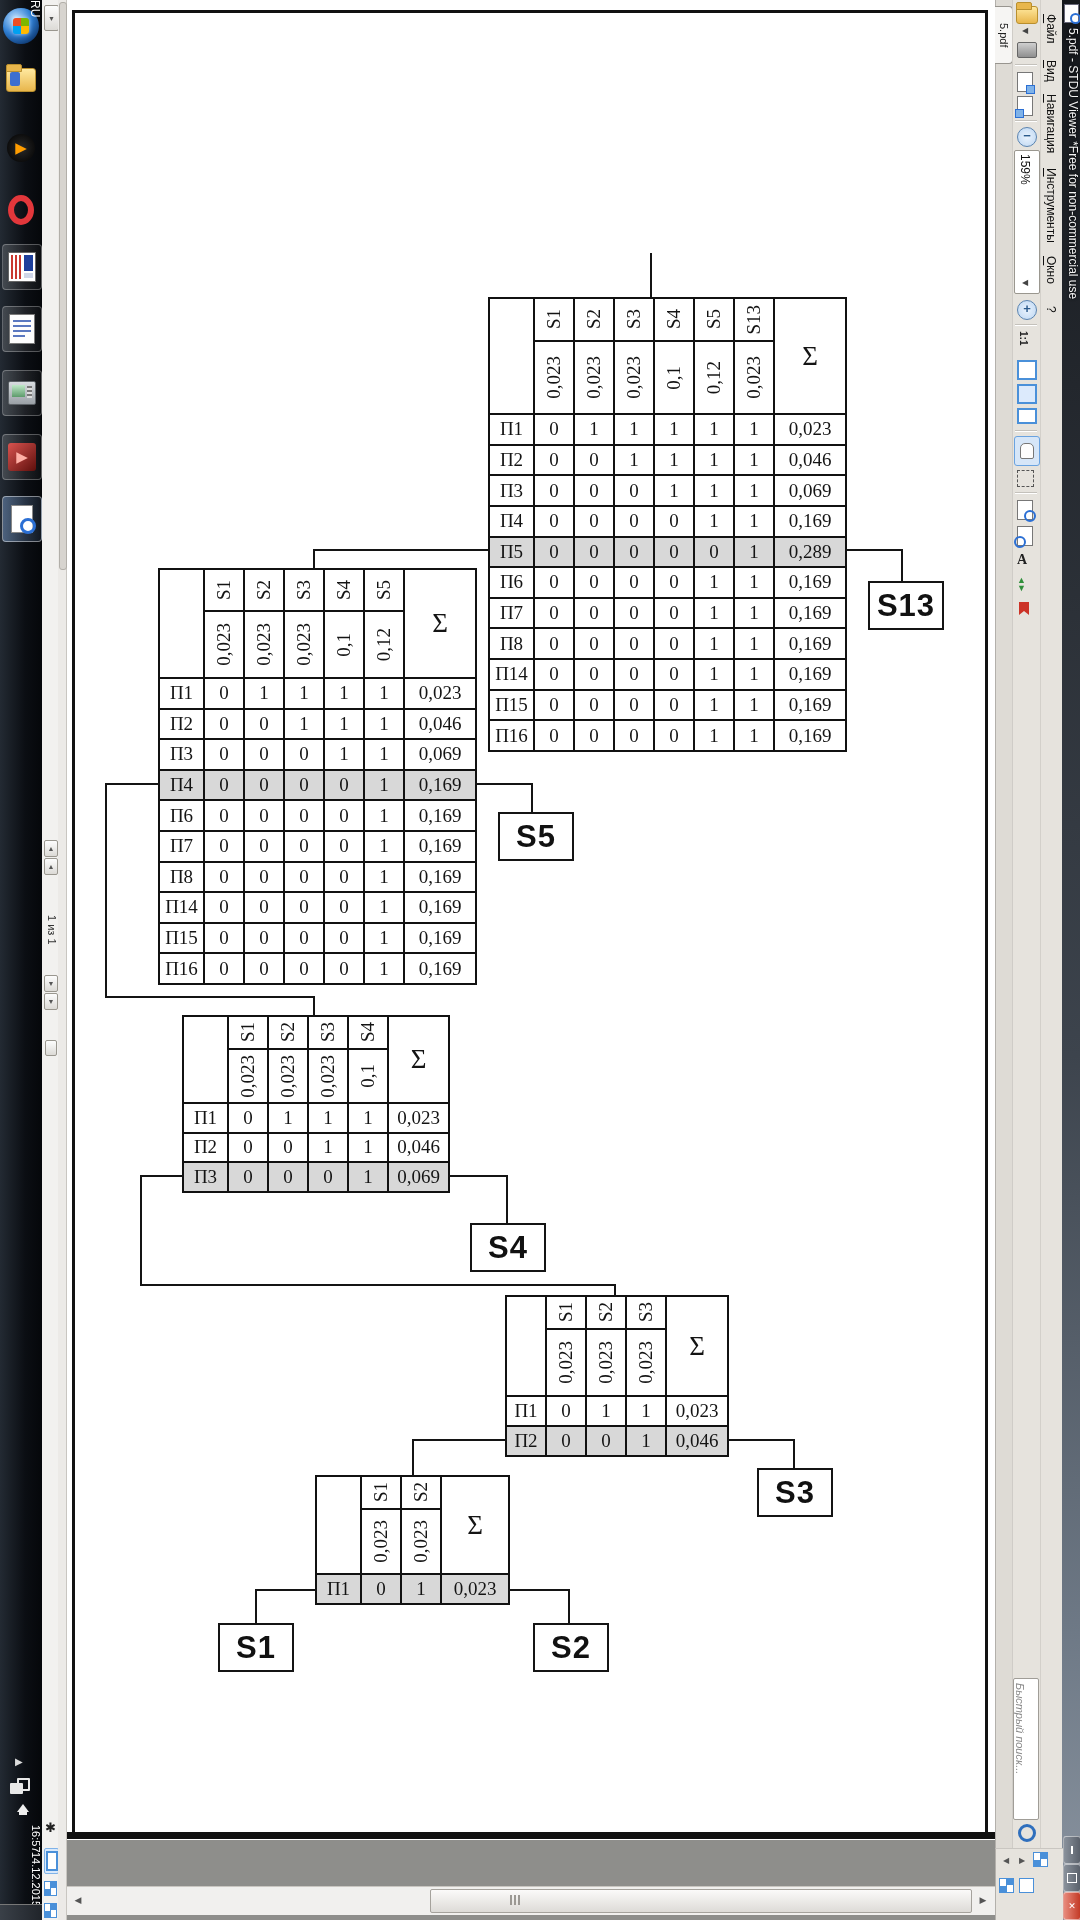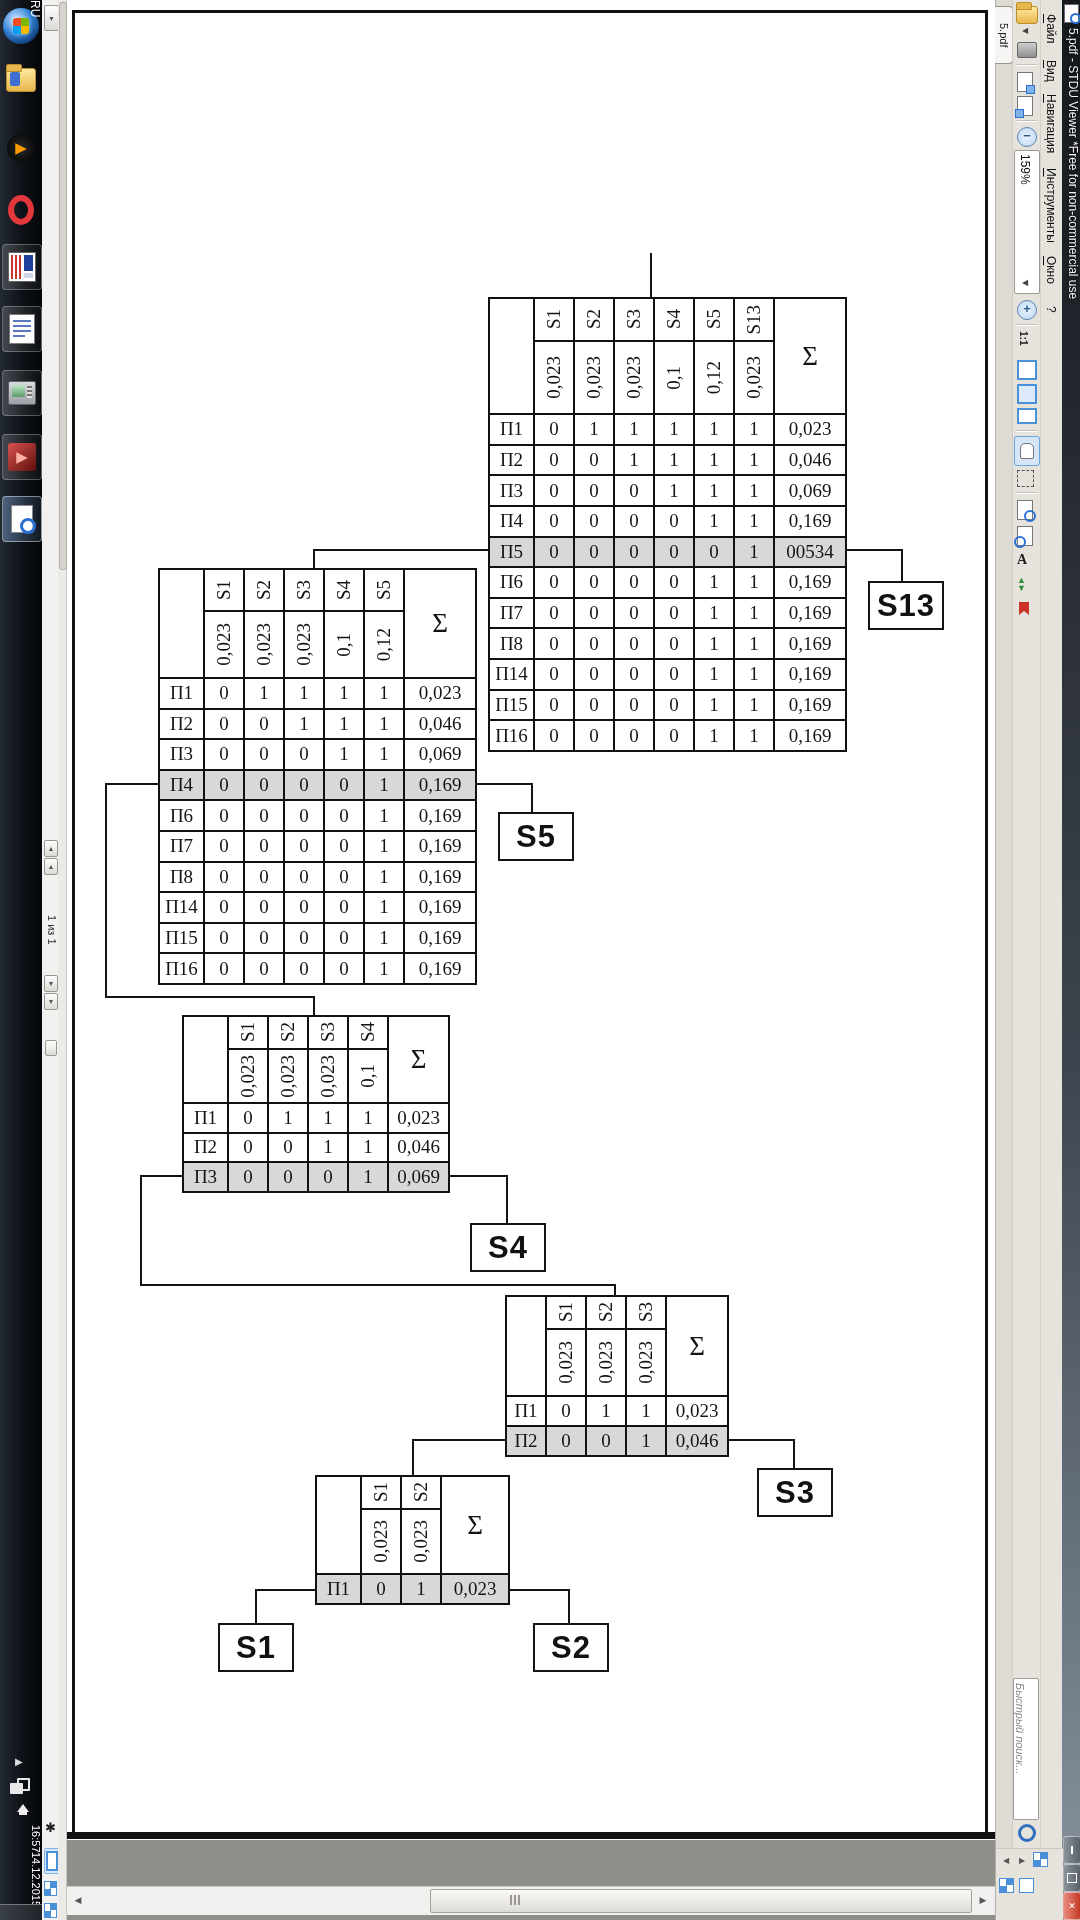--- a/index.html
+++ b/index.html
@@ -191,21 +191,21 @@
         <div class="mcell" style="grid-area: 6 / 6;">1</div>
         <div class="mcell" style="grid-area: 6 / 7;">1</div>
         <div class="mcell" style="grid-area: 6 / 8;">0,169</div>
         <div class="mcell sh" style="grid-area: 7 / 1;">П5</div>
         <div class="mcell sh" style="grid-area: 7 / 2;">0</div>
         <div class="mcell sh" style="grid-area: 7 / 3;">0</div>
         <div class="mcell sh" style="grid-area: 7 / 4;">0</div>
         <div class="mcell sh" style="grid-area: 7 / 5;">0</div>
         <div class="mcell sh" style="grid-area: 7 / 6;">0</div>
         <div class="mcell sh" style="grid-area: 7 / 7;">1</div>
-        <div class="mcell sh" style="grid-area: 7 / 8;">00534</div>
+        <div class="mcell sh" style="grid-area: 7 / 8;">0,289</div>
         <div class="mcell" style="grid-area: 8 / 1;">П6</div>
         <div class="mcell" style="grid-area: 8 / 2;">0</div>
         <div class="mcell" style="grid-area: 8 / 3;">0</div>
         <div class="mcell" style="grid-area: 8 / 4;">0</div>
         <div class="mcell" style="grid-area: 8 / 5;">0</div>
         <div class="mcell" style="grid-area: 8 / 6;">1</div>
         <div class="mcell" style="grid-area: 8 / 7;">1</div>
         <div class="mcell" style="grid-area: 8 / 8;">0,169</div>
         <div class="mcell" style="grid-area: 9 / 1;">П7</div>
         <div class="mcell" style="grid-area: 9 / 2;">0</div>

